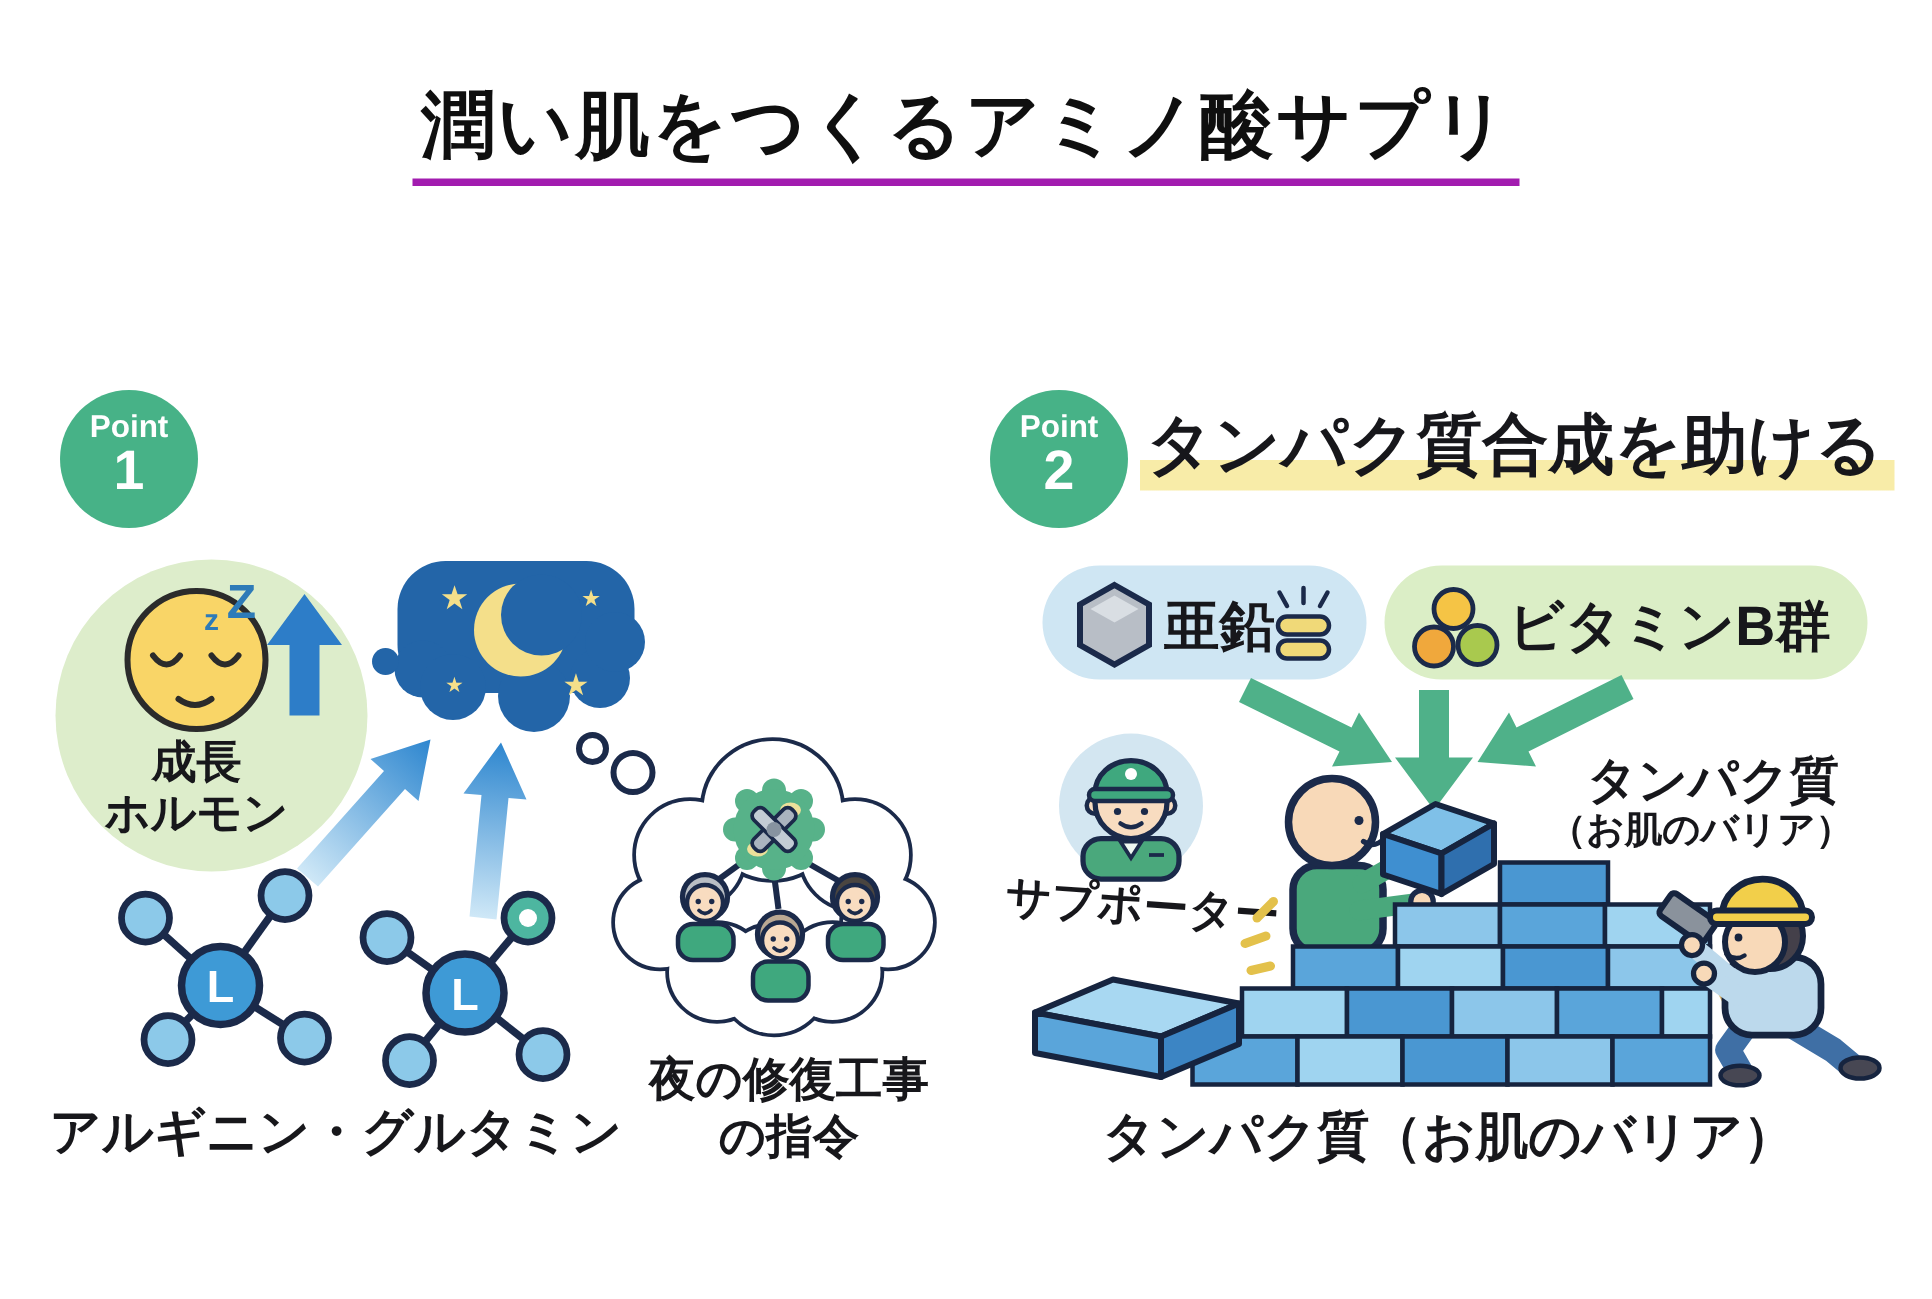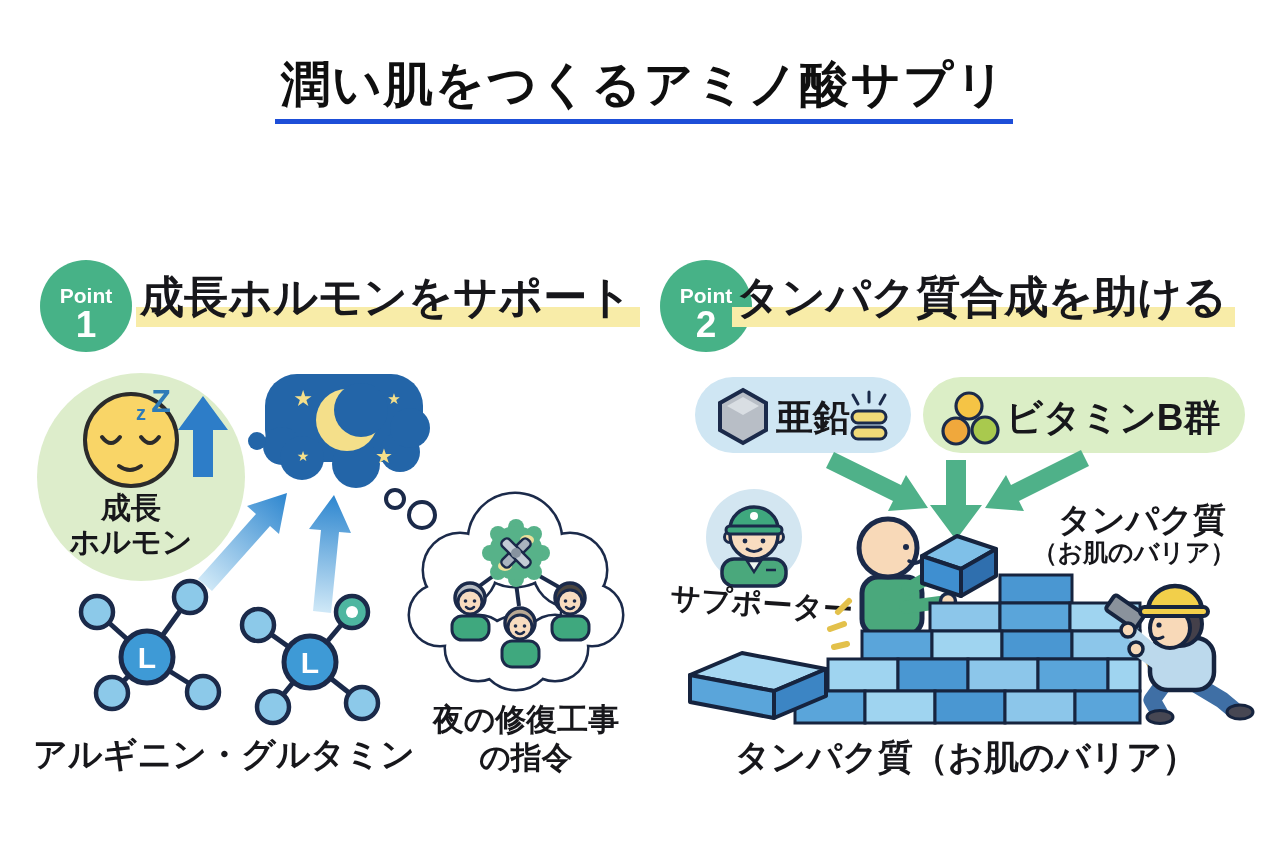--- a/index.html
+++ b/index.html
@@ -4,60 +4,59 @@
 <style>
   html,body{margin:0;padding:0;background:#ffffff;}
   .canvas{
     position:relative;width:1288px;height:866px;background:#ffffff;overflow:hidden;
     font-family:"Liberation Sans","DejaVu Sans",sans-serif;color:#111;
   }
   
   .title-wrap{position:absolute;left:0;top:58px;width:1288px;text-align:center;}
   .title-line{
     display:inline-block;font-size:49px;font-weight:800;letter-spacing:2px;
-    color:#0f0f0f;border-bottom:5px solid #1d4ed8;padding:0 6px 7px;line-height:1.1;
+    color:#0f0f0f;border-bottom:5px solid #a21caf;padding:0 6px 7px;line-height:1.1;
   }
   .title-line2{margin-top:16px;}
   
   .badge{
     position:absolute;width:92px;height:92px;border-radius:50%;
     background:#47b287;color:#ffffff;text-align:center;
   }
-  .badge .b-label{display:block;font-size:21px;font-weight:800;margin-top:25px;line-height:1;}
+  .badge .b-label{display:block;font-size:21px;font-weight:800;margin-top:14px;line-height:1;}
   .badge .b-num{display:block;font-size:37px;font-weight:800;line-height:1.05;}
   .badge1{left:40px;top:260px;}
   .badge2{left:660px;top:260px;}
   .heading{
     position:absolute;font-size:44px;font-weight:800;color:#17171b;line-height:1.3;
     background:linear-gradient(to top, #f8eca8 34%, rgba(0,0,0,0) 34%);
     padding:0 8px 2px 4px;white-space:nowrap;
   }
   .heading1{left:136px;top:268px;}
-  .heading2{left:732px;top:268px;}
+  .heading2{left:760px;top:268px;}
   
   .illus{position:absolute;}
   .illus-left{left:30px;top:360px;}
   .illus-right{left:655px;top:368px;}
   svg text{font-family:"Liberation Sans","DejaVu Sans",sans-serif;}
   .cap{font-weight:800;fill:#17171b;}
 </style>
 </head>
 <body>
 
 <div class="canvas">
 
   <div class="title-wrap">
     <span class="title-line">潤い肌をつくるアミノ酸サプリ</span><br>
   </div>
 
   <div class="badge badge1">
     <span class="b-label">Point</span>
     <span class="b-num">1</span>
   </div>
-  <div class="heading heading1">成長ホルモンをサポート</div>
 
   <div class="badge badge2">
     <span class="b-label">Point</span>
     <span class="b-num">2</span>
   </div>
   <div class="heading heading2">タンパク質合成を助ける</div>
 
   <svg class="illus illus-left" width="622" height="430" viewBox="30 360 622 430">
     <defs>
       <linearGradient id="bluegrad1" gradientUnits="userSpaceOnUse" x1="205" y1="585" x2="287" y2="493">

